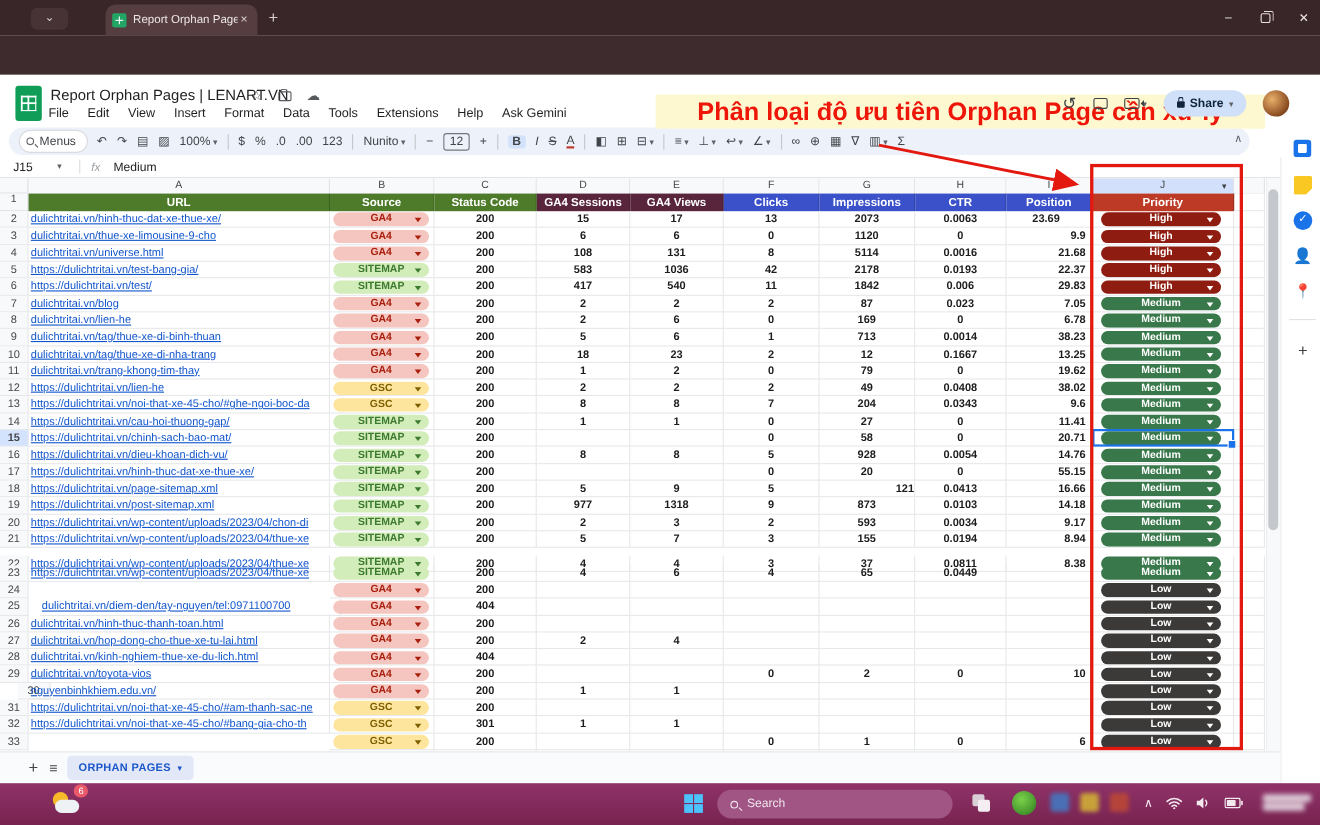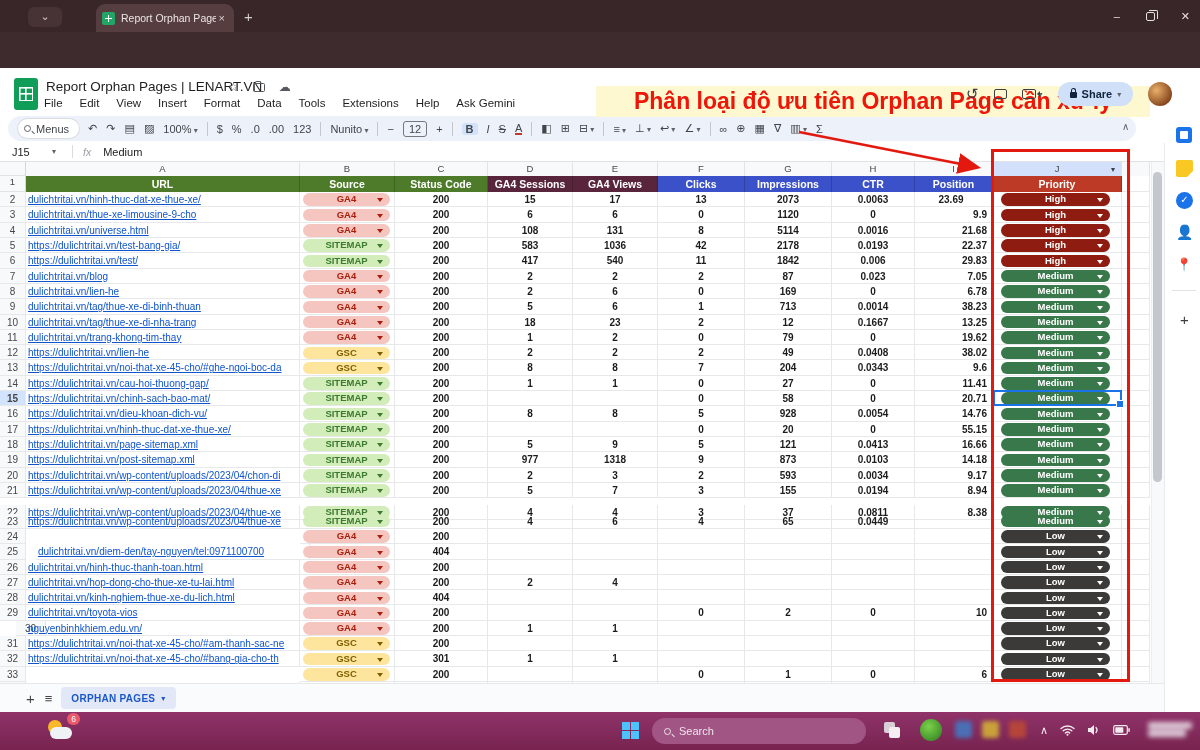--- a/index.html
+++ b/index.html
@@ -622,21 +622,21 @@
       <div class="abs drow" style="left: 0px; top: 275px; width: 1150px; height: 15.3125px;">
         <div class="gcell gut" style="left: 0px; top: 0px; width: 26px; height: 15.3125px;">18</div>
         <div class="gcell url-cell" style="left: 26px; top: 0px; width: 274px; height: 15.3125px;">https://dulichtritai.vn/page-sitemap.xml</div>
         <div class="gcell " style="left: 300px; top: 0px; width: 95px; height: 15.3125px;">
           <div class="pill" style="left: 3px; width: 87px; background: rgb(210, 236, 186); color: rgb(60, 122, 47);">SITEMAP<i class="pc" style="border-top-color: rgb(60, 122, 47);"></i></div>
         </div>
         <div class="gcell num-cell" style="left: 395px; top: 0px; width: 93px; height: 15.3125px; text-align: center;">200</div>
         <div class="gcell num-cell" style="left: 488px; top: 0px; width: 85px; height: 15.3125px; text-align: center;">5</div>
         <div class="gcell num-cell" style="left: 573px; top: 0px; width: 85px; height: 15.3125px; text-align: center;">9</div>
         <div class="gcell num-cell" style="left: 658px; top: 0px; width: 87px; height: 15.3125px; text-align: center;">5</div>
-        <div class="gcell num-cell" style="left: 745px; top: 0px; width: 87px; height: 15.3125px; text-align: center;">121</div>
+        <div class="gcell num-cell" style="left: 745px; top: 0px; width: 87px; height: 15.3125px; text-align: right;">121</div>
         <div class="gcell num-cell" style="left: 832px; top: 0px; width: 83px; height: 15.3125px; text-align: center;">0.0413</div>
         <div class="gcell num-cell" style="left: 915px; top: 0px; width: 78px; height: 15.3125px; text-align: right; padding: 0px 5px 0px 0px;">16.66</div>
         <div class="gcell " style="left: 993px; top: 0px; width: 129px; height: 15.3125px;">
           <div class="pill" style="left: 8px; width: 109px; background: rgb(56, 120, 74); color: rgb(255, 255, 255);">Medium<i class="pc" style="border-top-color: rgb(255, 255, 255);"></i></div>
         </div>
         <div class="gcell " style="left: 1122px; top: 0px; width: 28px; height: 15.3125px;"></div>
       </div>
       <div class="abs drow" style="left: 0px; top: 290.312px; width: 1150px; height: 15.3125px;">
         <div class="gcell gut" style="left: 0px; top: 0px; width: 26px; height: 15.3125px;">19</div>
         <div class="gcell url-cell" style="left: 26px; top: 0px; width: 274px; height: 15.3125px;">https://dulichtritai.vn/post-sitemap.xml</div>

